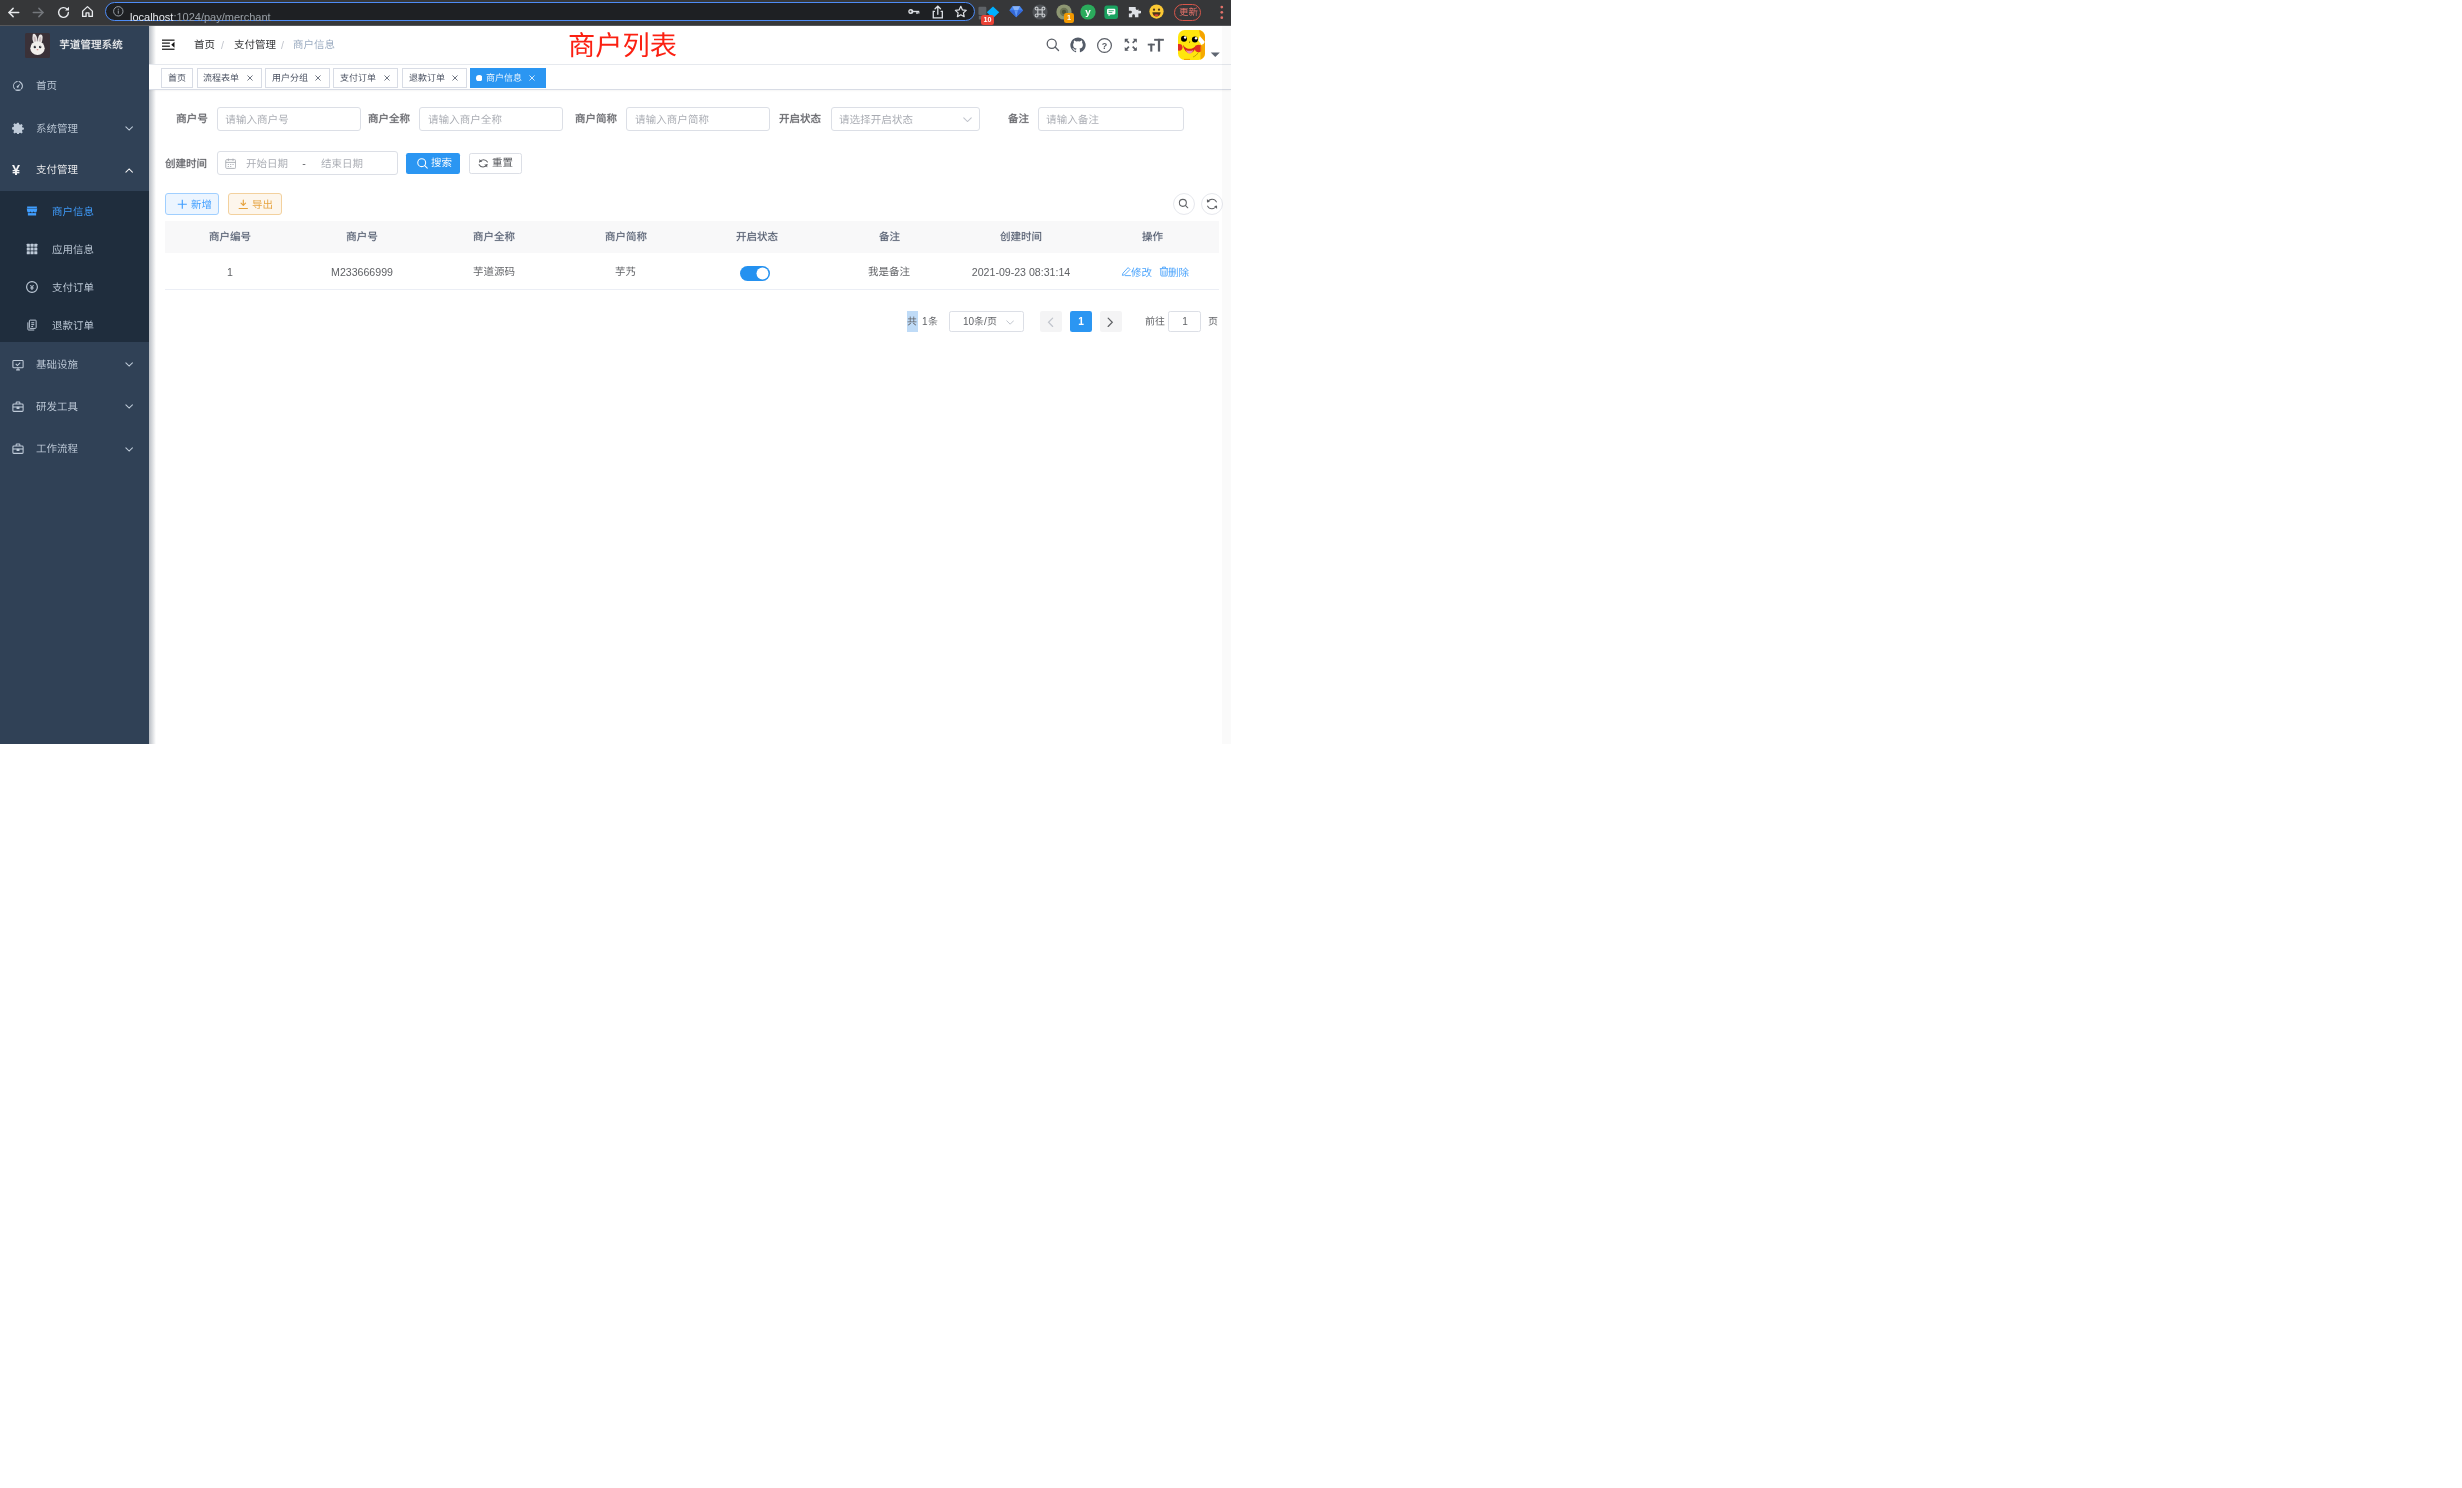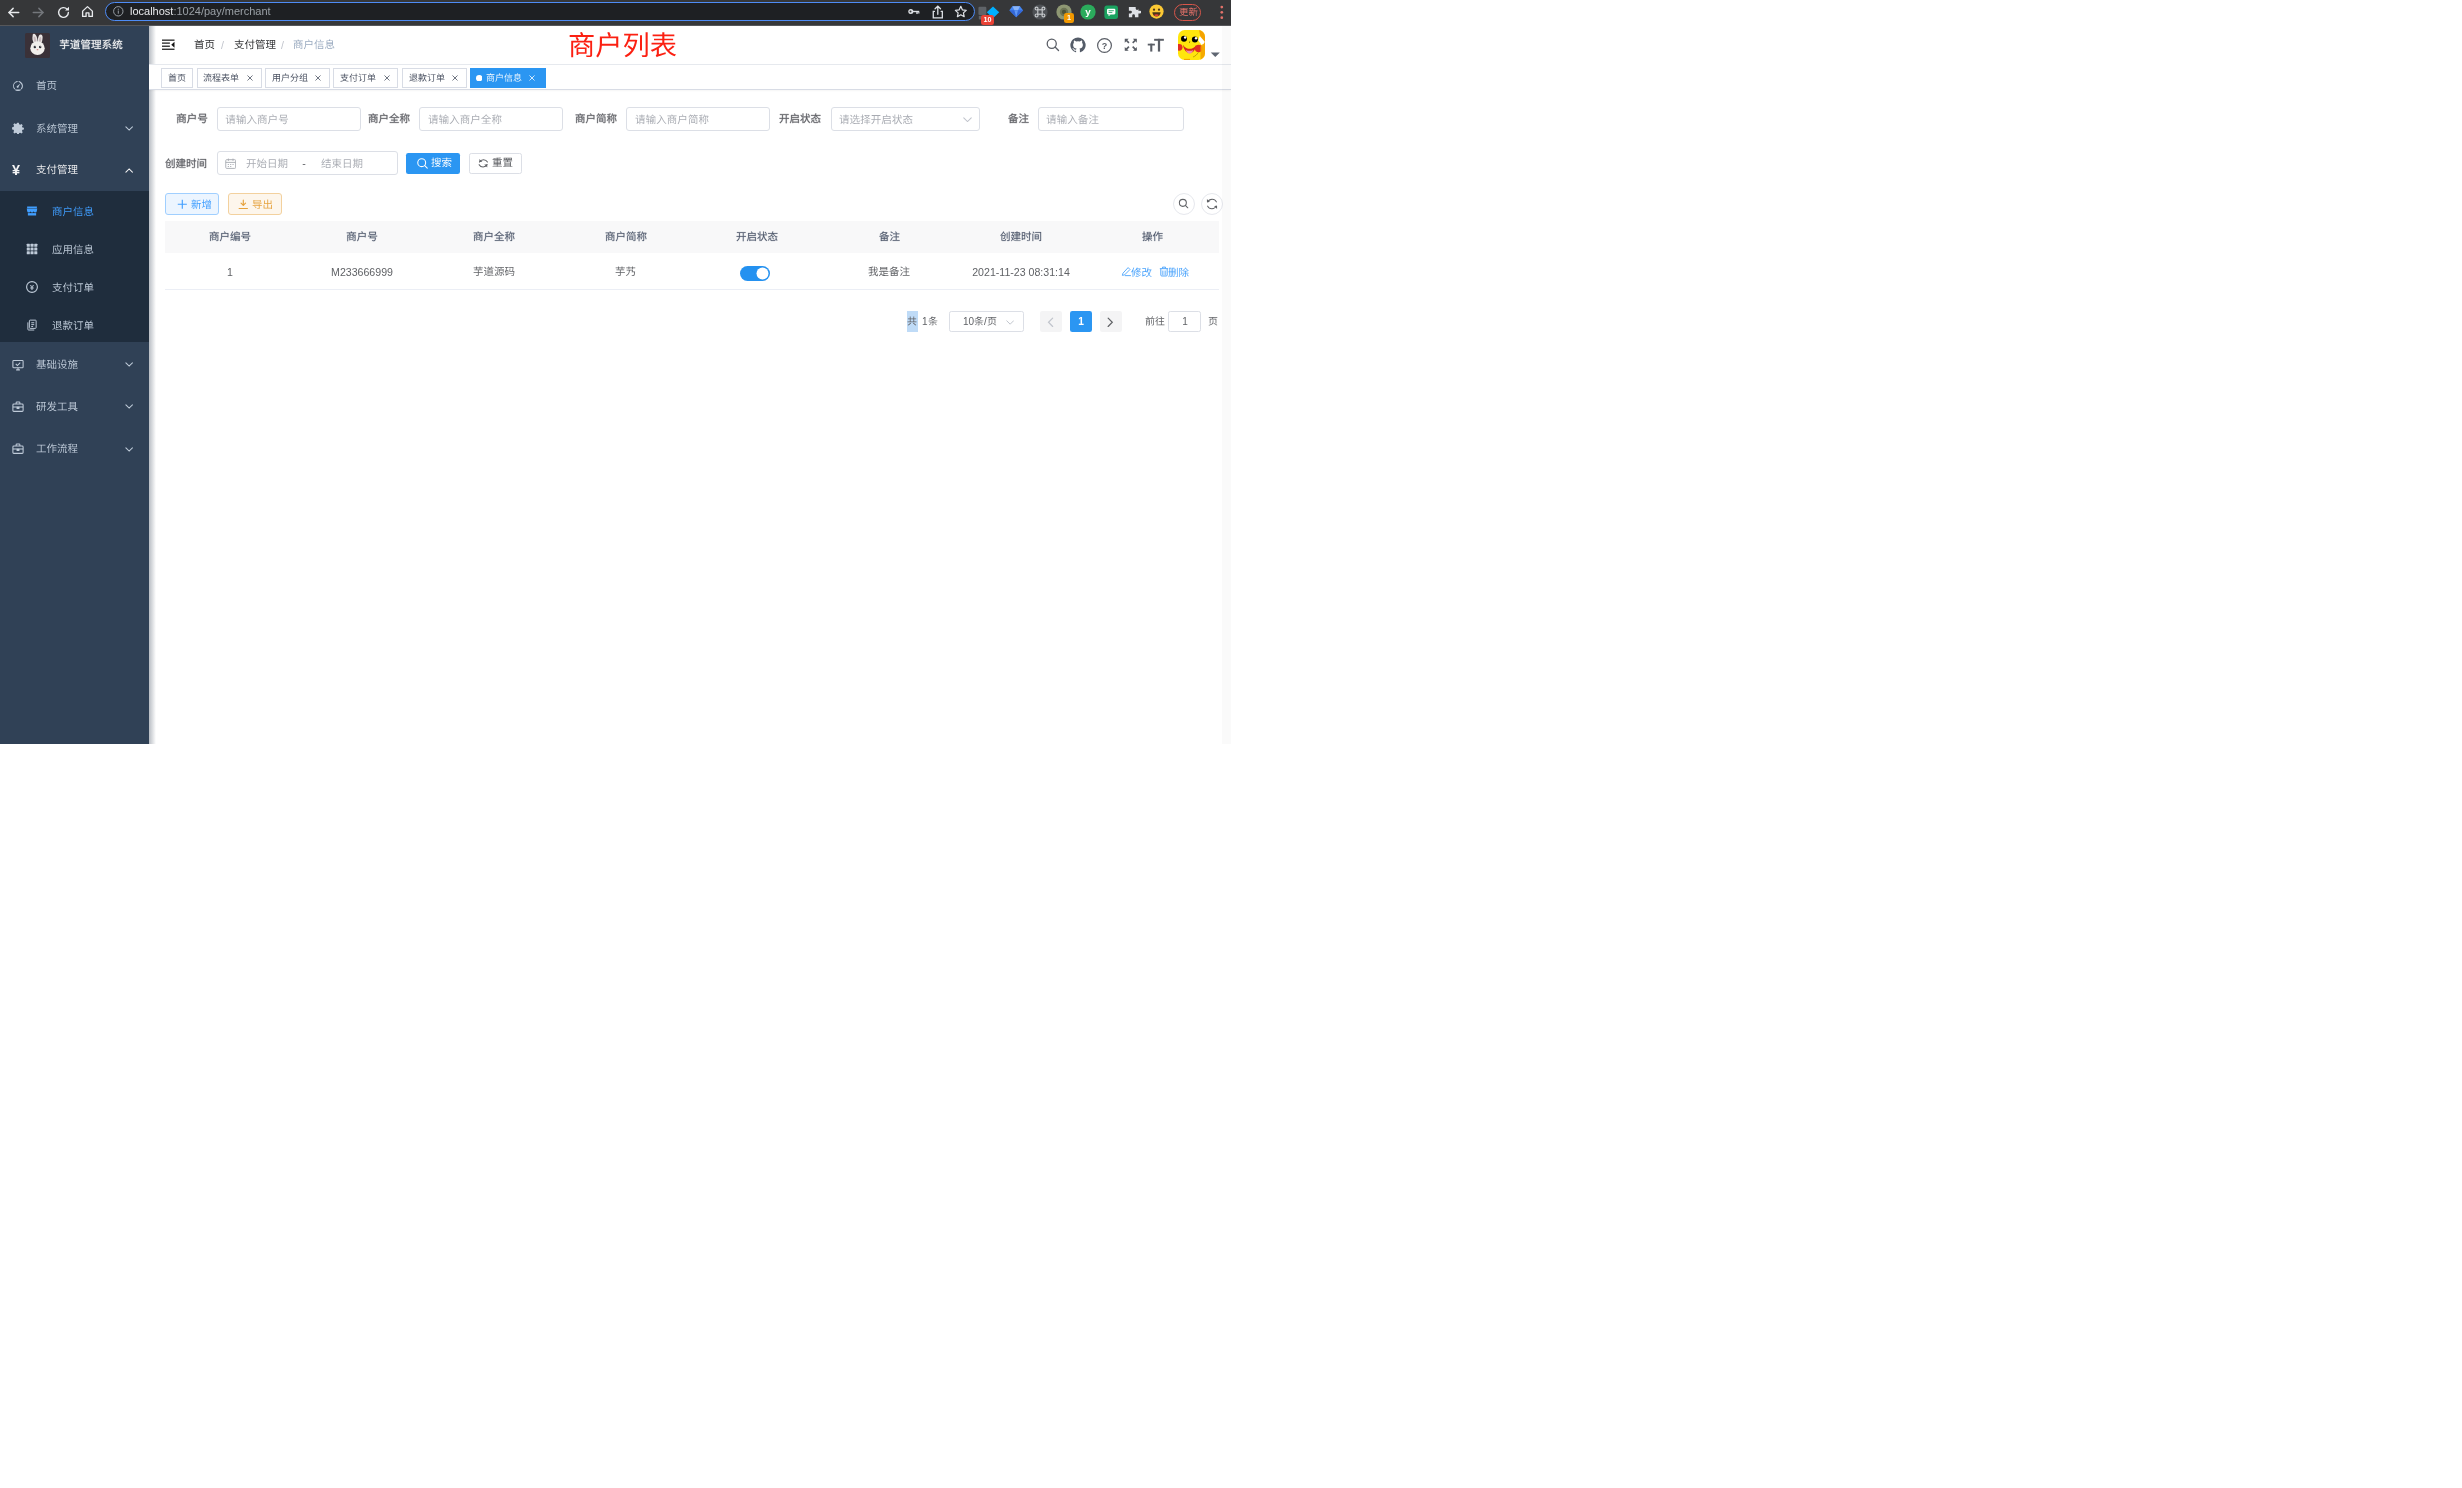--- a/index.html
+++ b/index.html
@@ -112,21 +112,21 @@
       <g stroke="#e8eaed" stroke-width="1.8" fill="none" stroke-linejoin="round">
         <path d="M3.5 9.5 10 3.5l6.5 6v7h-4.6v-4.6h-3.8v4.6H3.5z"></path>
       </g>
     </svg>
     <div style="position:absolute;left:105px;top:1.5px;width:870px;height:19.3px;background:#1e2023;border:1.9px solid #4e8cf6;border-radius:10.2px"></div>
     <svg style="position:absolute;left:113px;top:6px;" width="10.6" height="10.6" viewBox="0 0 14 14">
       <circle cx="7" cy="7" r="6.2" stroke="#9aa0a6" stroke-width="1.3" fill="none"></circle>
       <rect x="6.35" y="6" width="1.3" height="4.2" fill="#9aa0a6"></rect>
       <rect x="6.35" y="3.6" width="1.3" height="1.4" fill="#9aa0a6"></rect>
     </svg>
-    <div style="position:absolute;font:400 11px 'Liberation Sans',sans-serif;color:#e8eaed;line-height:13px;white-space:pre;left:130px;top:5px;"><span style="color:#e8eaed">localhost</span><span style="color:#9aa0a6">:1024/pay/merchant</span></div>
+    <div style="position:absolute;font:400 11px 'Liberation Sans',sans-serif;color:#e8eaed;line-height:13px;white-space:pre;left:130px;top:11px;"><span style="color:#e8eaed">localhost</span><span style="color:#9aa0a6">:1024/pay/merchant</span></div>
     <svg style="position:absolute;left:907px;top:5.3px;" width="13" height="13" viewBox="0 0 17 17">
       <g fill="#dee1e6">
         <circle cx="5" cy="8.5" r="3.3"></circle>
         <rect x="7" y="7.6" width="9" height="1.8"></rect>
         <rect x="12.2" y="9" width="1.8" height="2.8"></rect>
         <rect x="14.8" y="9" width="1.4" height="2.2"></rect>
         <circle cx="4.6" cy="8.5" r="1.3" fill="#363739"></circle>
       </g>
     </svg>
     <svg style="position:absolute;left:931px;top:4.5px;" width="13.6" height="14.4" viewBox="0 0 18 19">
@@ -941,21 +941,21 @@
     <div style="position:absolute;left:868px;top:266px">
       <svg class="z" width="42" height="11.2" viewBox="0 0 56 14.8">
         <g transform="translate(0,12.32) scale(0.014,-0.014)" fill="#606266">
           <use href="#u6211" x="0"></use>
           <use href="#u662f" x="1000"></use>
           <use href="#u5907" x="2000"></use>
           <use href="#u6ce8" x="3000"></use>
         </g>
       </svg>
     </div>
-    <div style="position:absolute;font:400 10.6px 'Liberation Sans',sans-serif;color:#606266;line-height:12.7px;white-space:pre;left:1021px;top:266px;transform:translateX(-50%);">2021-11-23 08:31:14</div>
+    <div style="position:absolute;font:400 10.6px 'Liberation Sans',sans-serif;color:#606266;line-height:12.7px;white-space:pre;left:1021px;top:266px;transform:translateX(-50%);">2021-09-23 08:31:14</div>
     <svg style="position:absolute;left:1121px;top:266px;" width="10.6" height="10.6" viewBox="0 0 14 14">
       <g stroke="#44a0fc" stroke-width="1.15" fill="none">
         <path d="M9.4 2.1 11.9 4.6 4.8 11.7 1.8 12.4 2.6 9.5z"></path>
         <path d="M5.6 12.7h7" stroke-linecap="round"></path>
       </g>
     </svg>
     <div style="position:absolute;left:1131px;top:267px">
       <svg class="z" width="21" height="11.2" viewBox="0 0 28 14.8">
         <g transform="translate(0,12.32) scale(0.014,-0.014)" fill="#44a0fc">
           <use href="#u4fee" x="0"></use>

